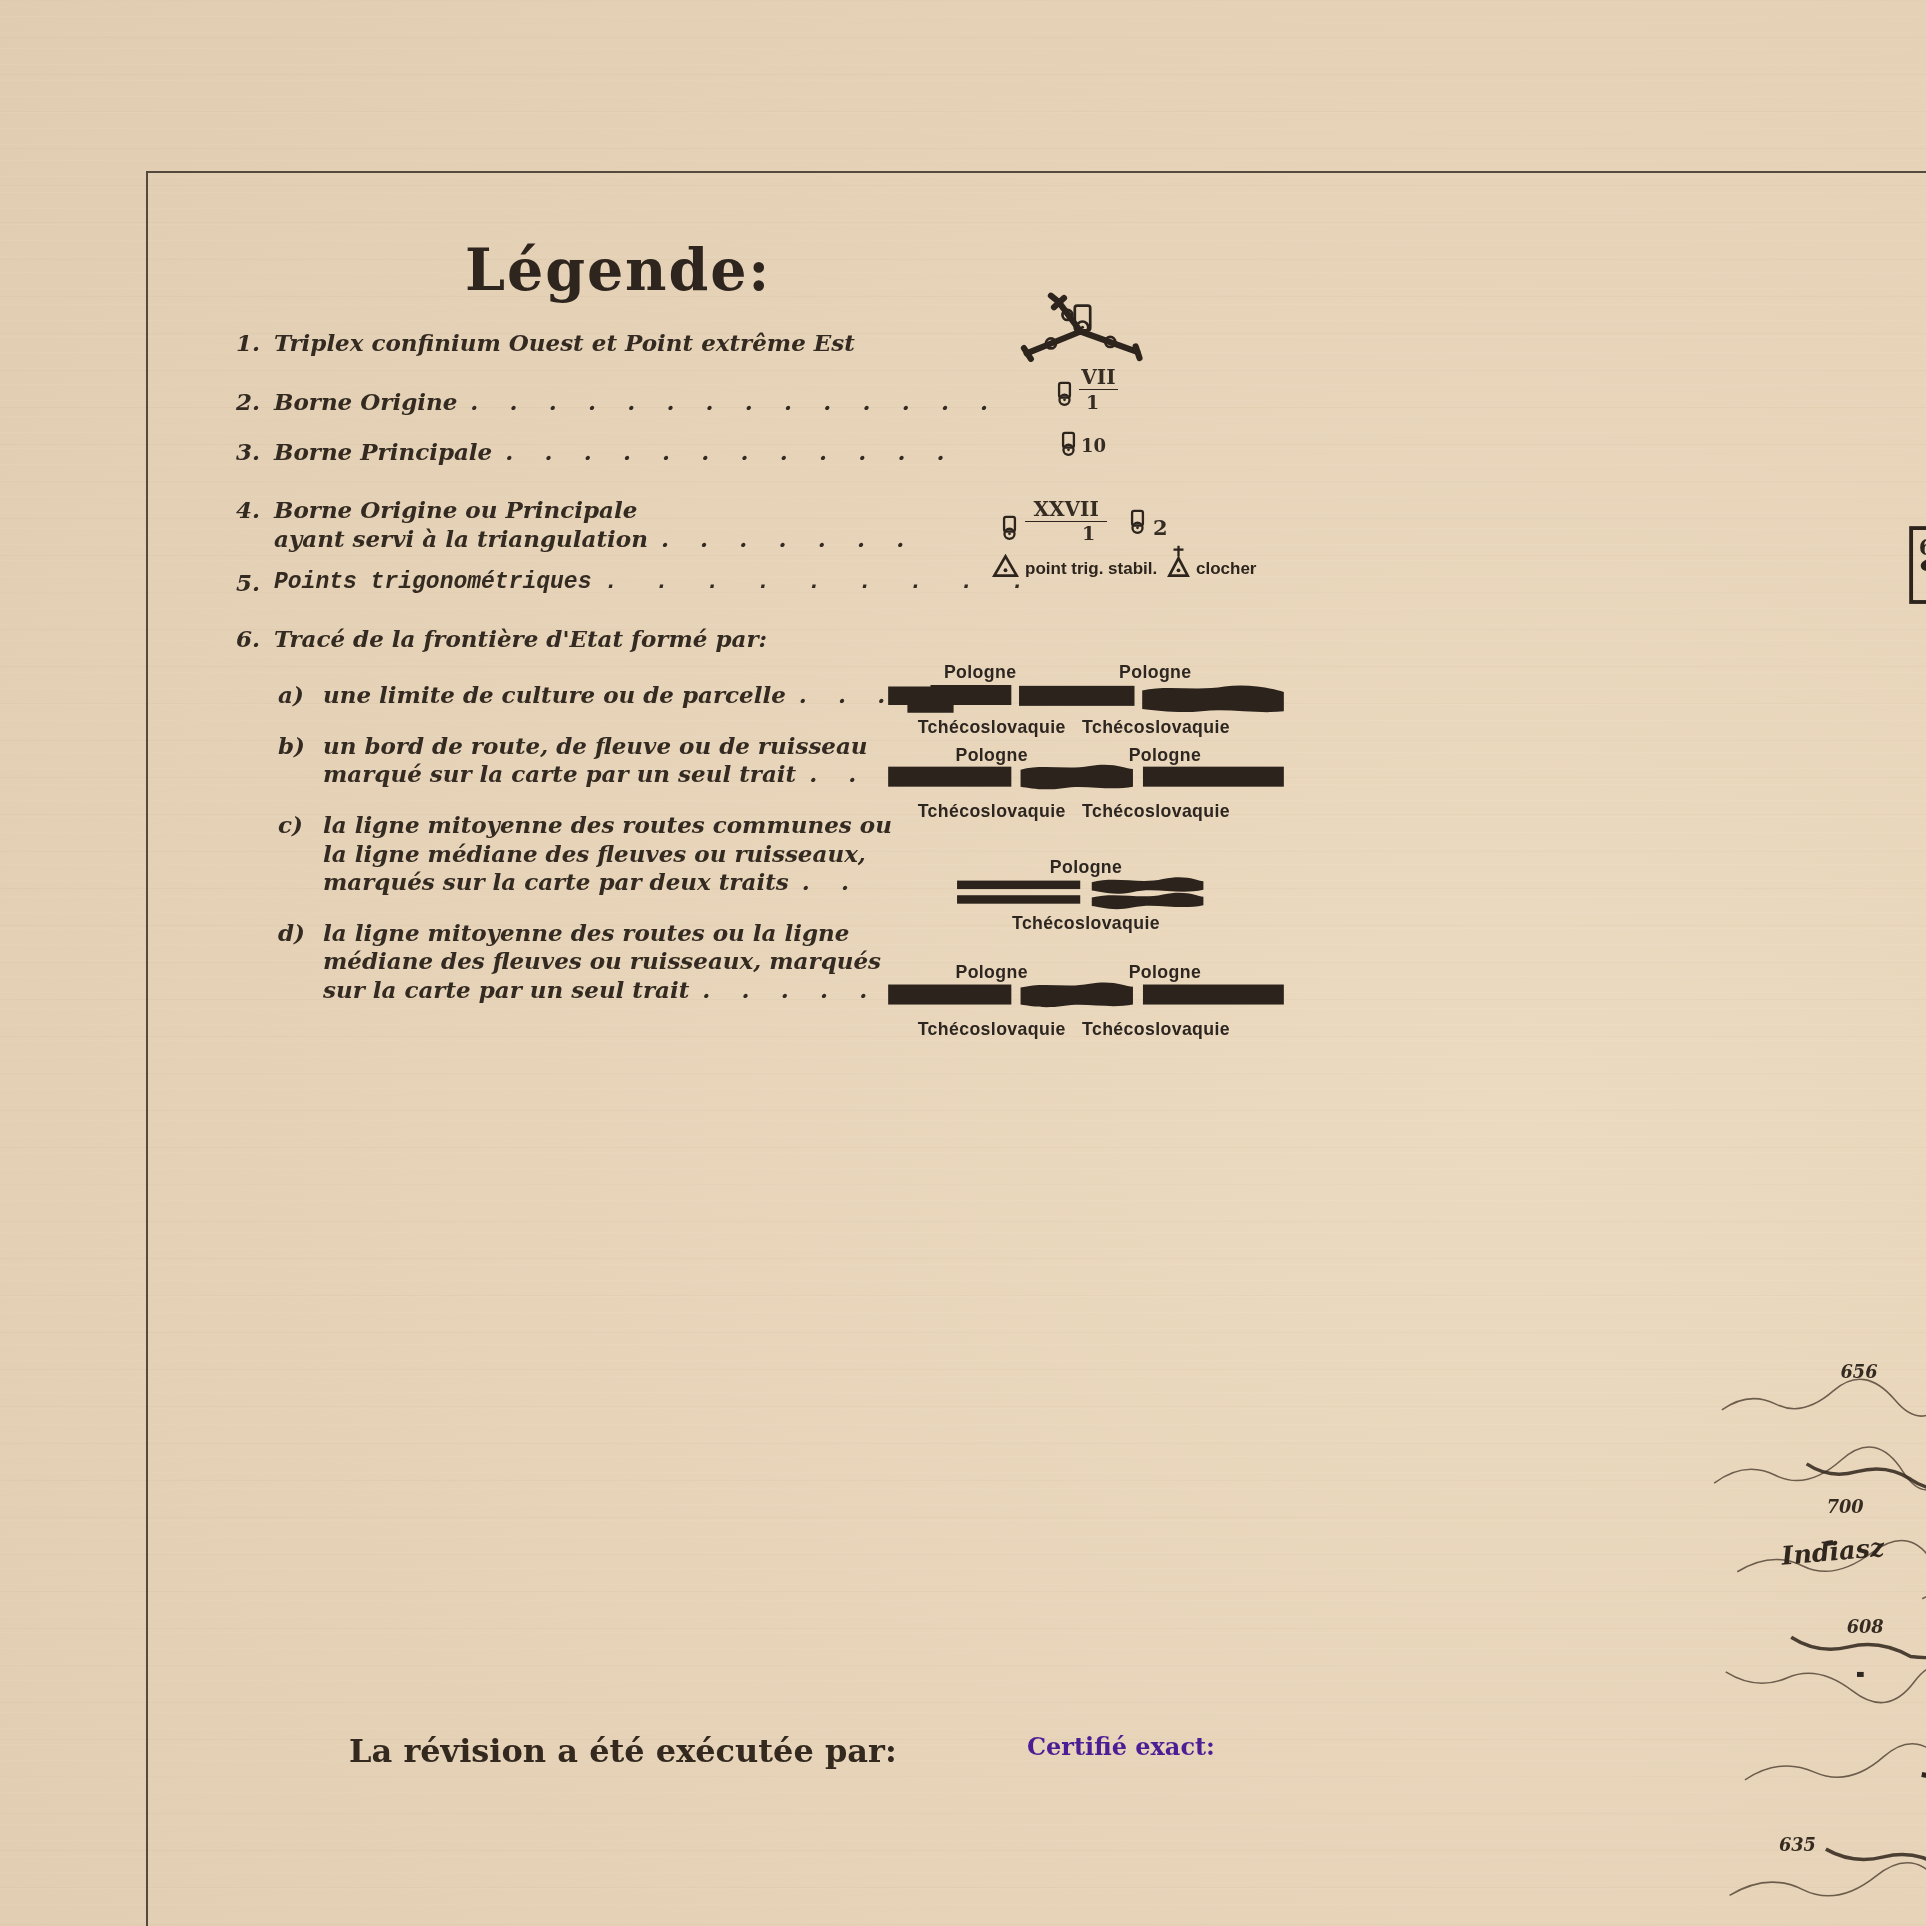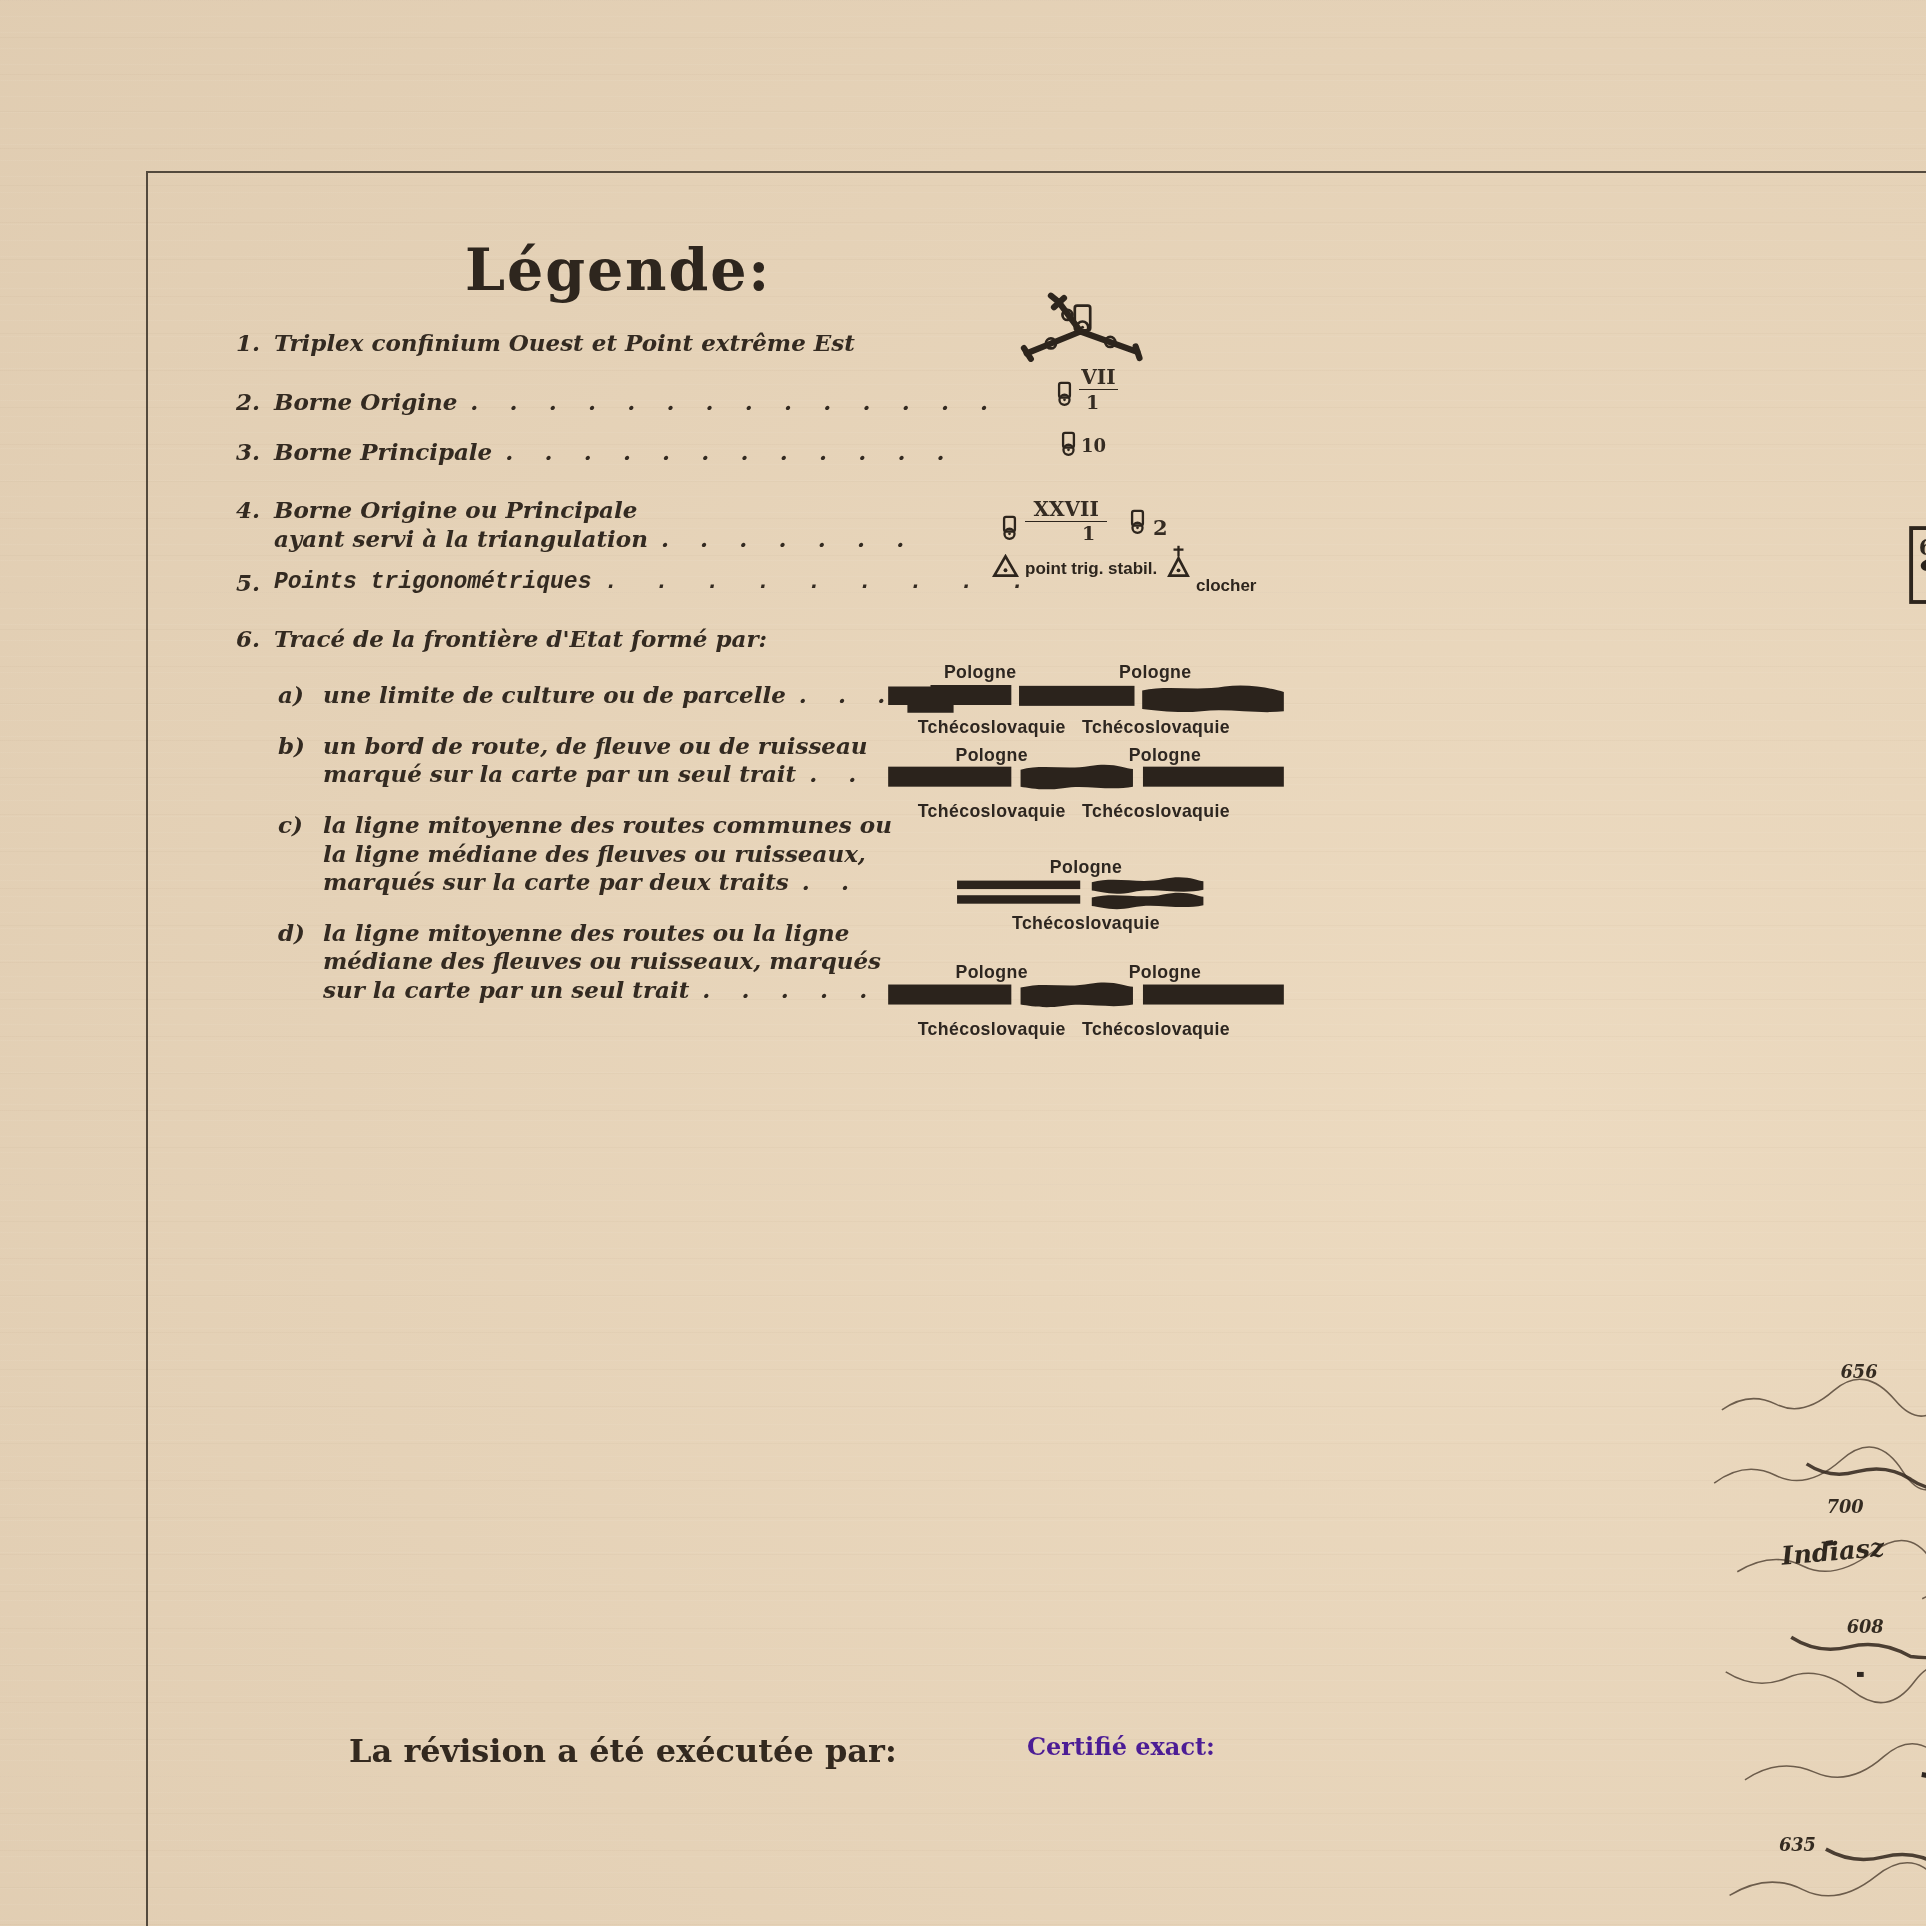--- a/index.html
+++ b/index.html
@@ -139,21 +139,21 @@
   <polygon points="6,56 35,6 64,56" fill="none" stroke="#2d251d" stroke-width="7"></polygon>
     <circle cx="35" cy="42" r="5" fill="#2d251d"></circle>
 </svg>
 <div class="abs sans" style="left:1025px;top:559px;font-size:17px;font-weight:bold;color:#2d251d;">point trig. stabil.</div>
 <svg class="abs" width="23" height="33" viewBox="0 0 60 86" style="left:1167px;top:545px;">
   <polygon points="6,80 30,34 54,80" fill="none" stroke="#2d251d" stroke-width="7"></polygon>
   <line x1="30" y1="2" x2="30" y2="30" stroke="#2d251d" stroke-width="6"></line>
   <line x1="17" y1="12" x2="43" y2="12" stroke="#2d251d" stroke-width="6"></line>
   <circle cx="30" cy="66" r="5" fill="#2d251d"></circle>
 </svg>
-<div class="abs sans" style="left:1196px;top:559px;font-size:17px;font-weight:bold;color:#2d251d;margin-top:17px;">clocher</div>
+<div class="abs sans" style="left:1196px;top:559px;font-size:17px;font-weight:bold;color:#2d251d;">clocher</div>
 
 <svg class="abs" style="left:882px;top:651px;" width="408" height="393" viewBox="0 0 1060 1020">
 
   <text class="bsam-label" x="255" y="70" text-anchor="middle">Pologne</text>
   <text class="bsam-label" x="710" y="70" text-anchor="middle">Pologne</text>
   <path class="bsam-bar" d="M16,92 L126,92 L126,88 L336,88 L336,140 L186,140 L186,160 L66,160 L66,140 L16,140 Z"></path>
   <rect class="bsam-bar" x="356" y="90" width="300" height="52"></rect>
   <path class="bsam-bar" d="M676,102 C740,88 820,104 890,92 C950,84 1012,96 1044,106 L1044,156 C980,164 900,148 830,156 C770,162 716,154 676,150 Z"></path>
   <text class="bsam-label" x="285" y="212" text-anchor="middle">Tchécoslovaquie</text>
   <text class="bsam-label" x="712" y="212" text-anchor="middle">Tchécoslovaquie</text>

